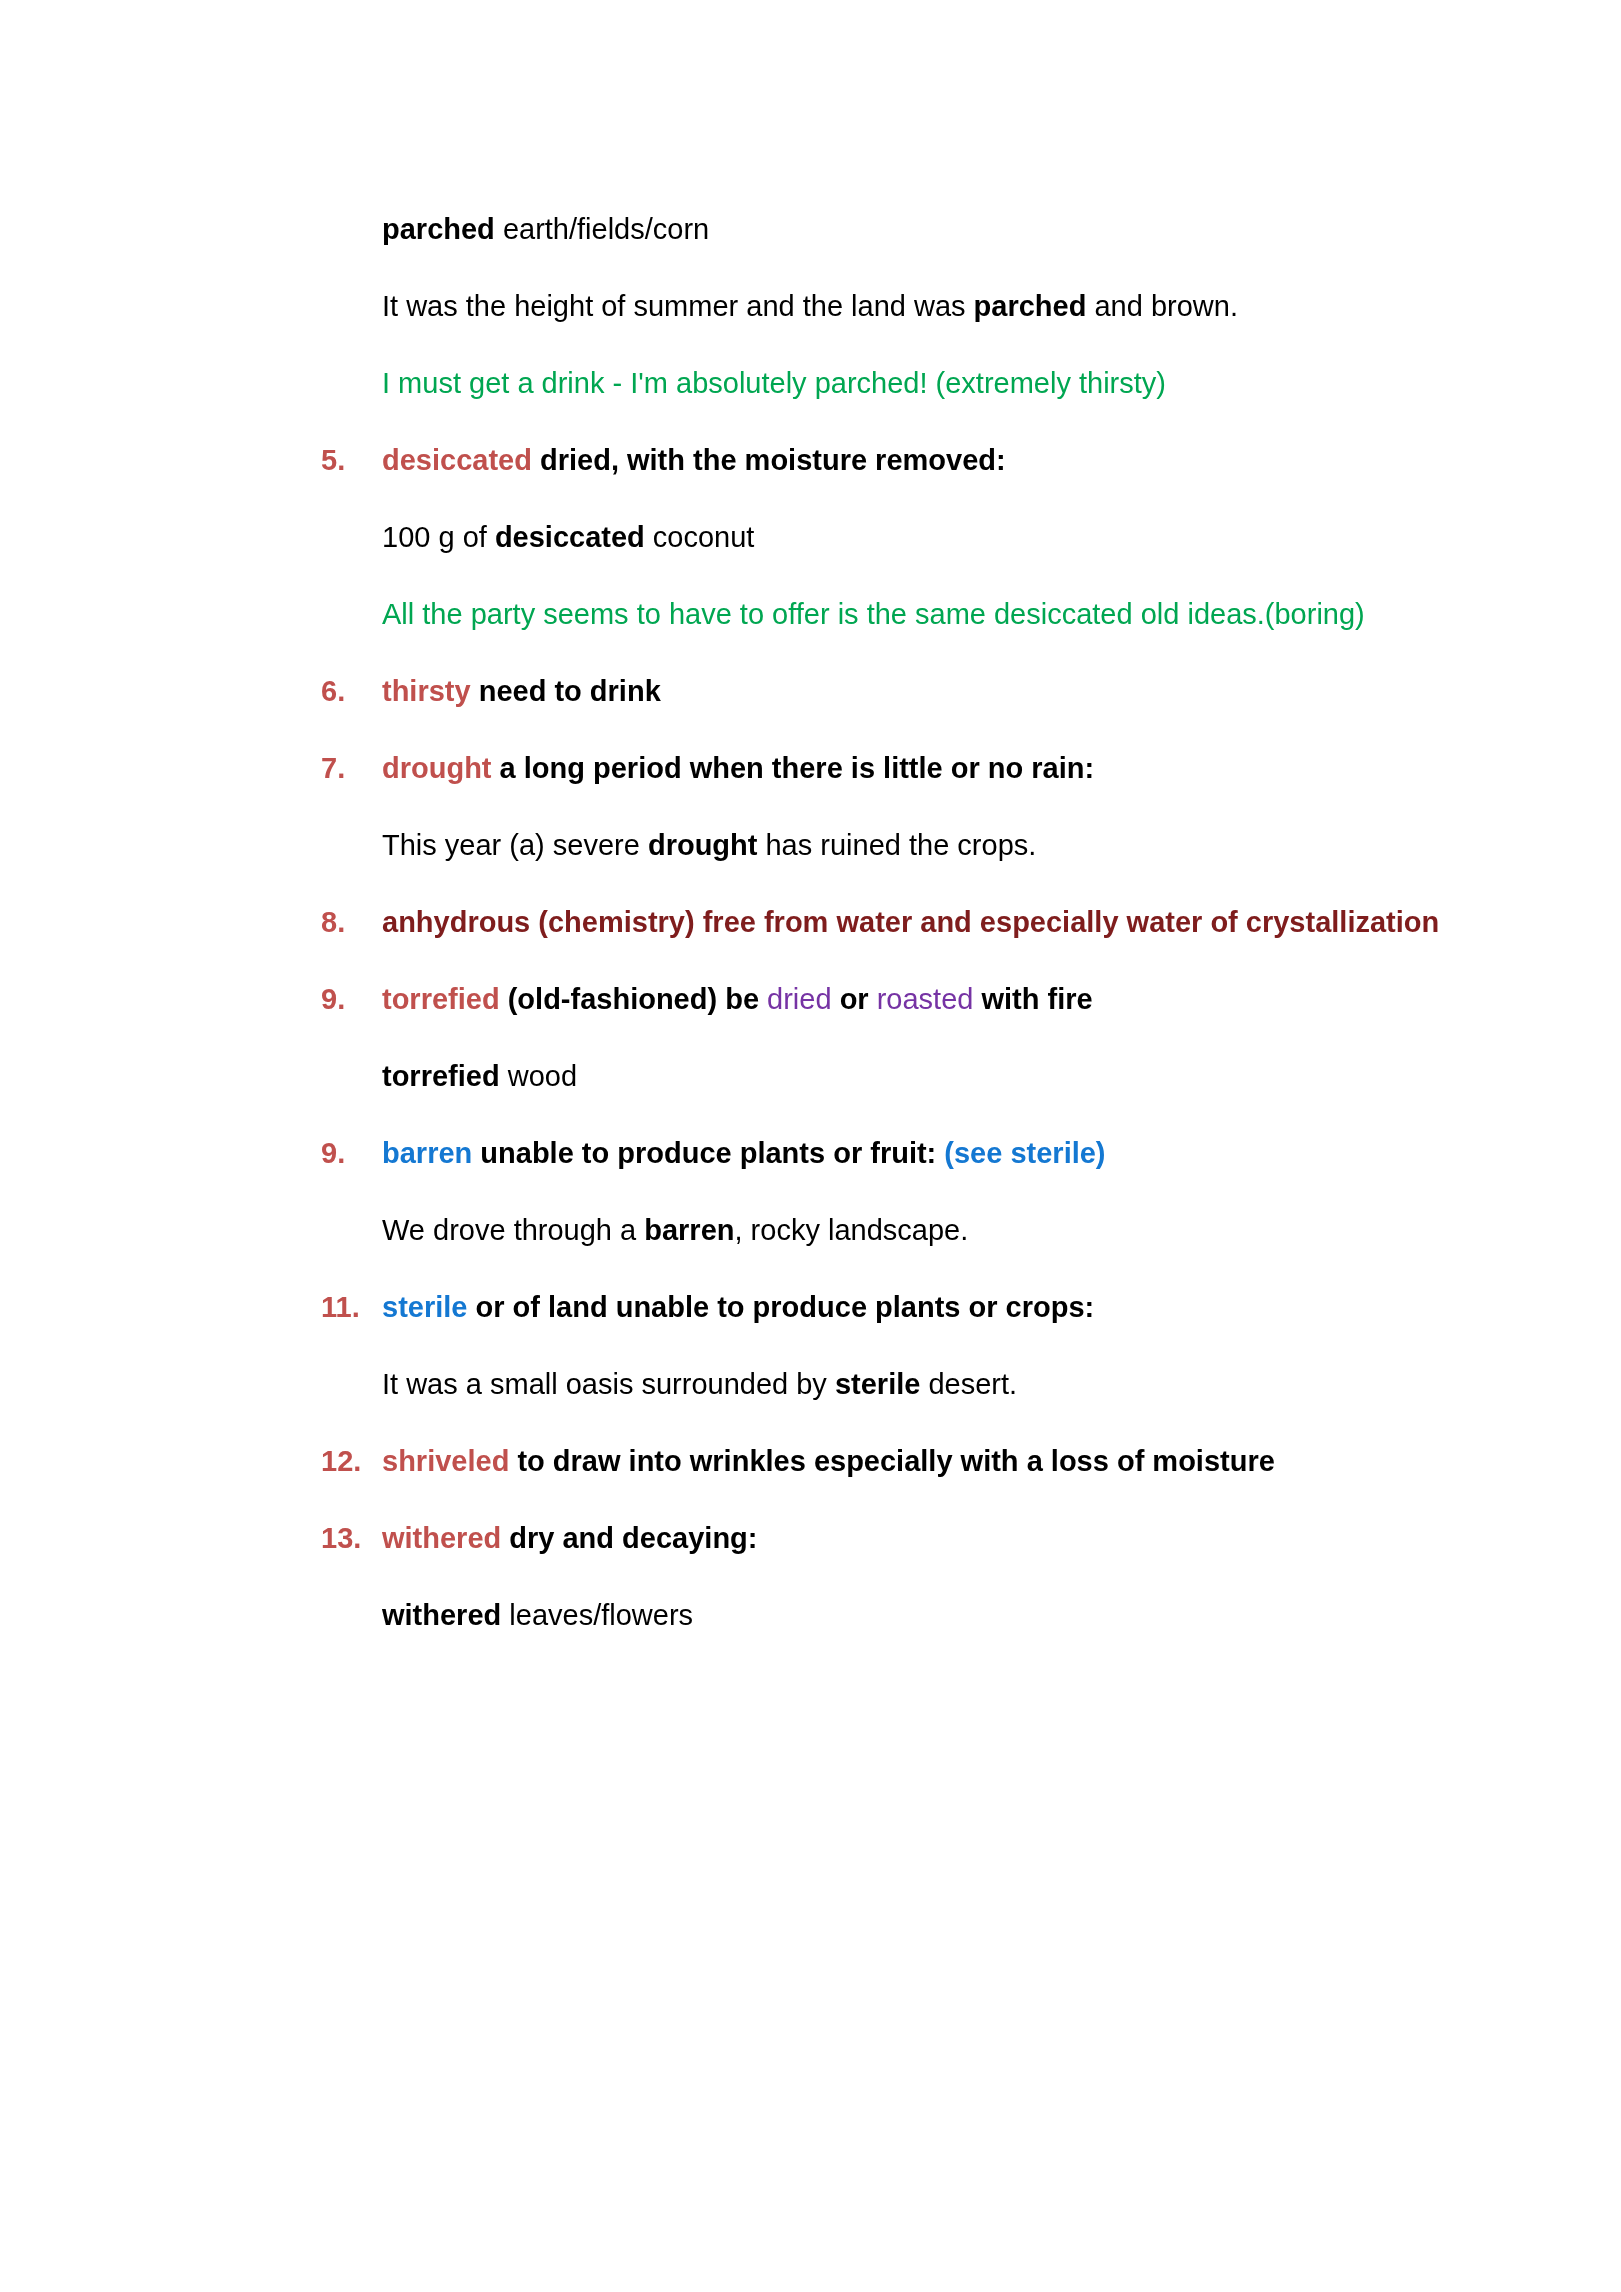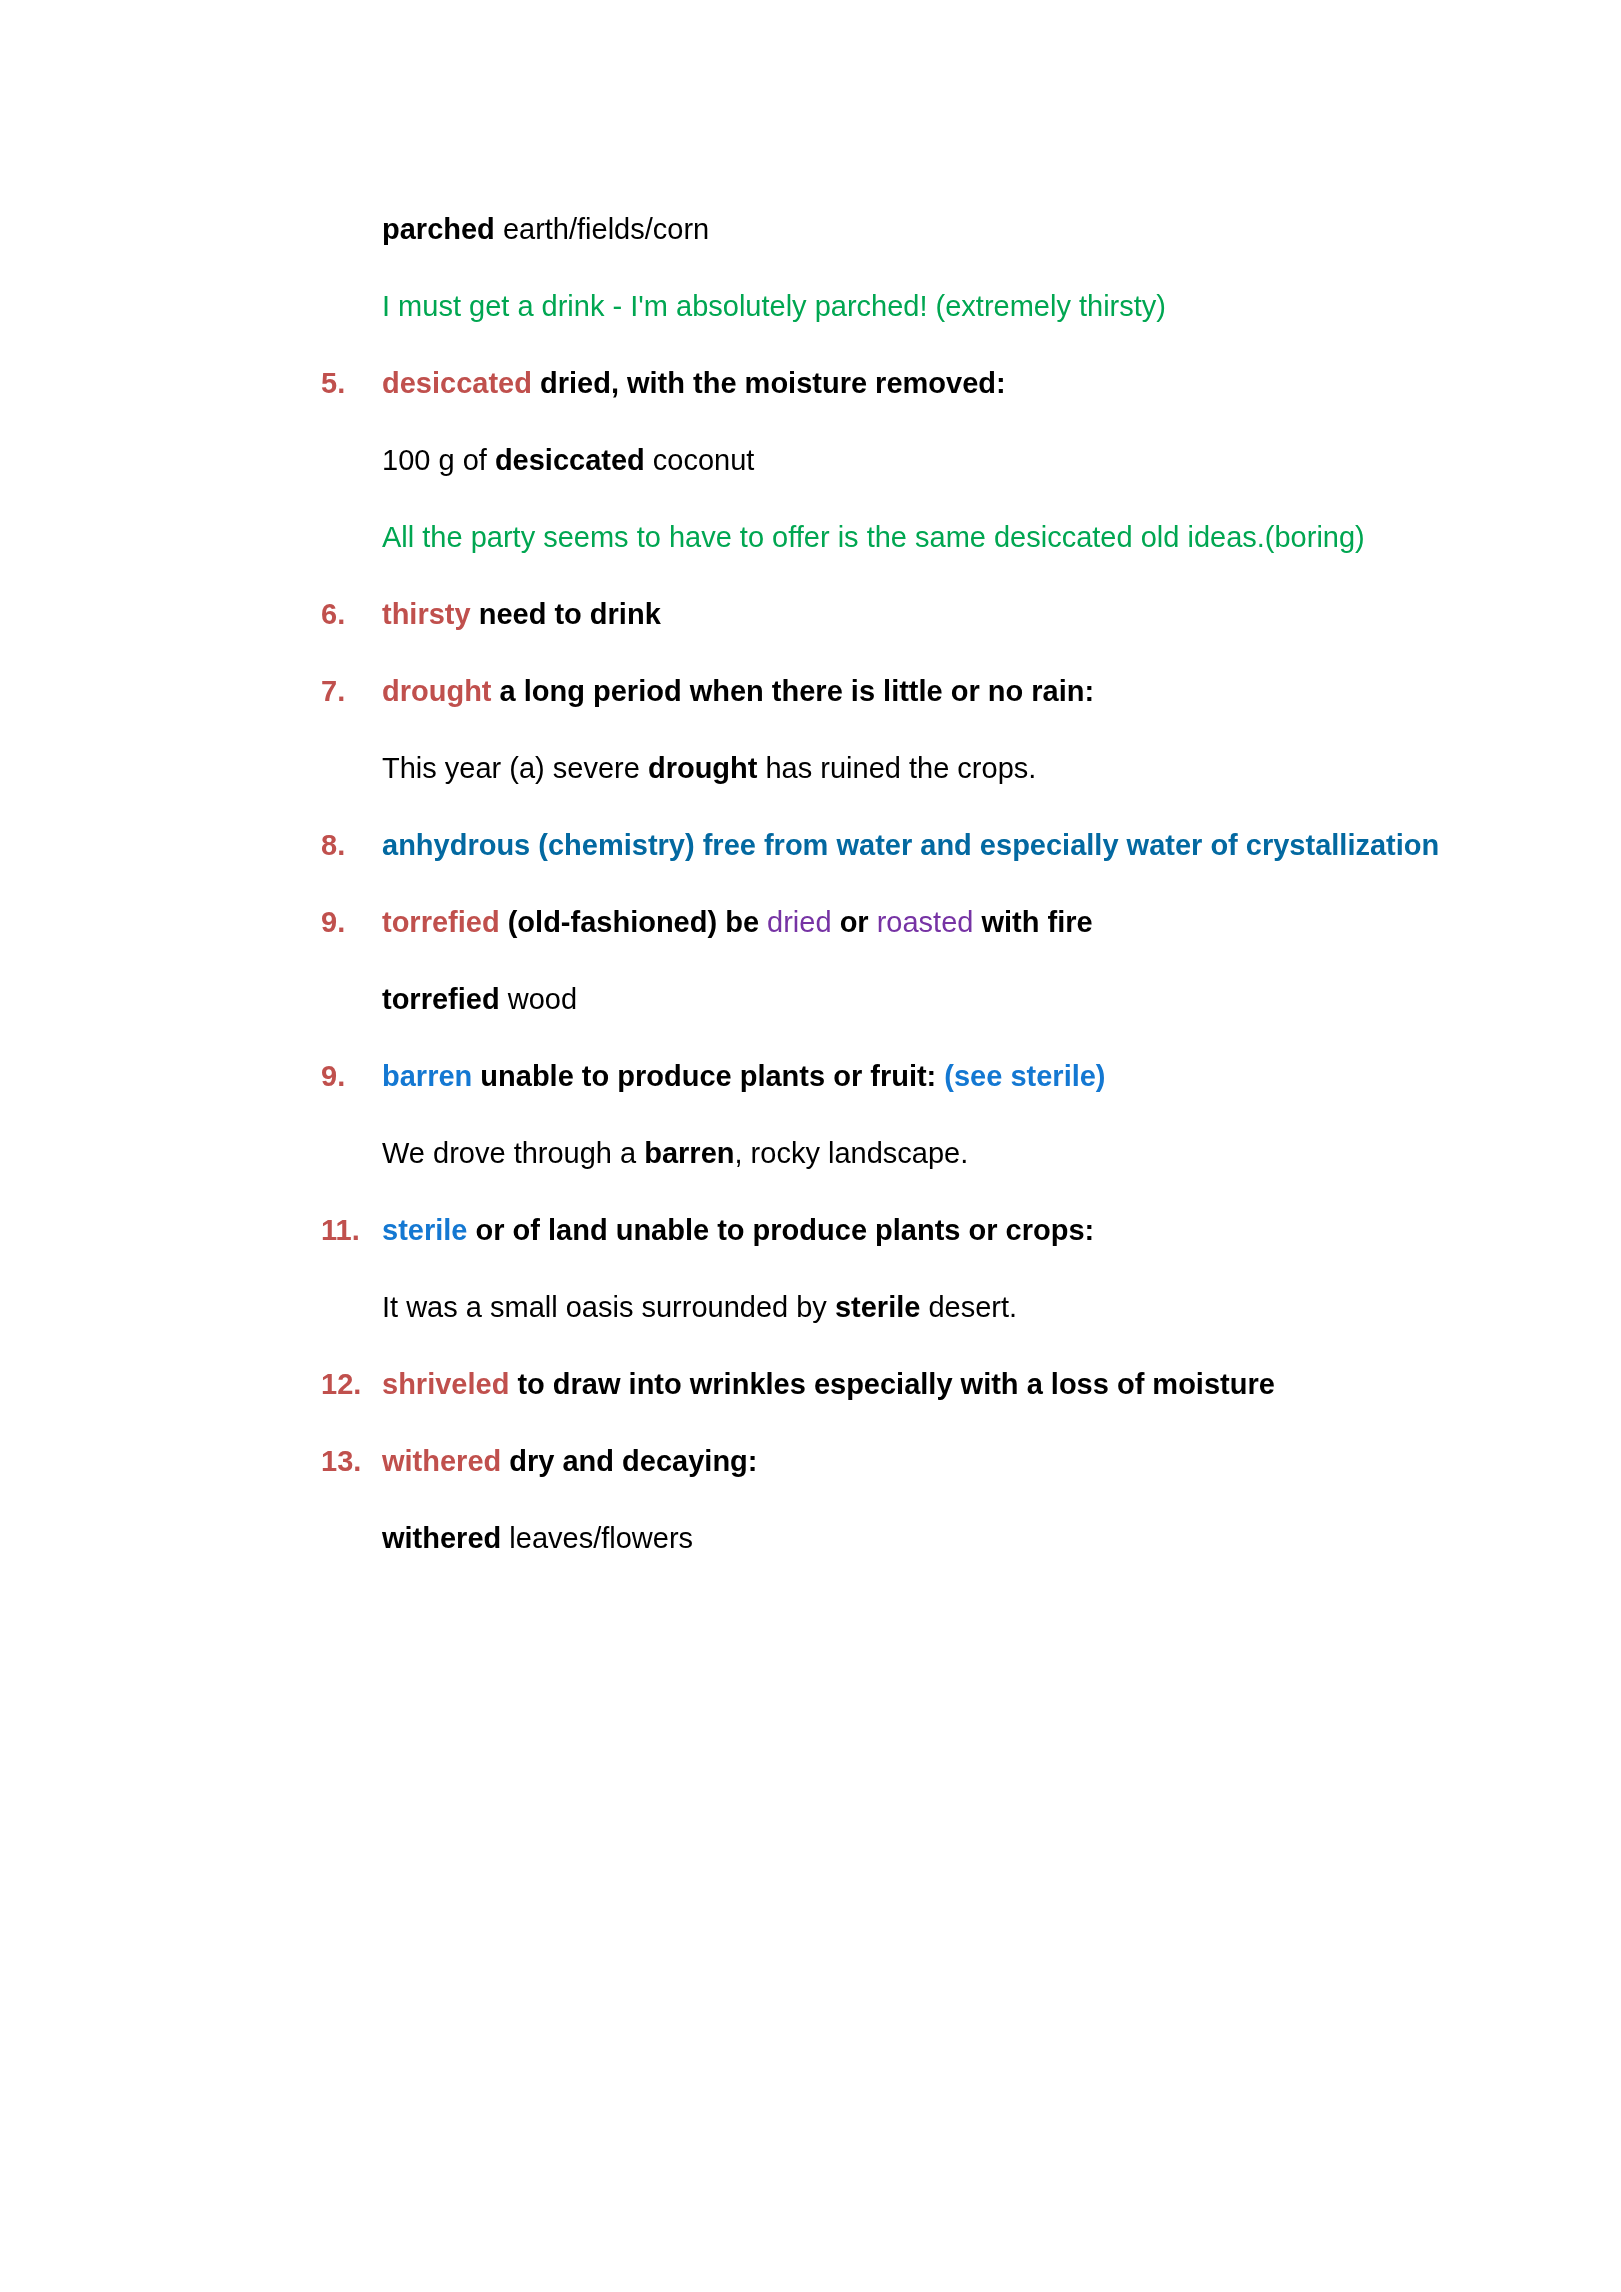--- a/index.html
+++ b/index.html
@@ -25,32 +25,33 @@
   .num {
     position: absolute;
     left: 321px;
     top: 0;
     color: #c0504d;
     font-weight: bold;
   }
   .b      { font-weight: bold; color: #000000; }
   .kw     { font-weight: bold; color: #c0504d; }
   .green  { color: #00a651; }
-  .redall { color: #0369a1; font-weight: bold; }
+  .redall { color: #7f1d1d; font-weight: bold; }
   .blue   { color: #1478d2; font-weight: bold; }
   .purple { color: #7633a4; font-weight: normal; }
 </style>
 </head>
 <body>
 
 <div class="page">
   <div class="content">
 
     <p class="line"><span class="b">parched</span><span> earth/fields/corn</span></p>
 
+    <p class="line"><span>It was the height of summer and the land was </span><span class="b">parched</span><span> and brown.</span></p>
 
     <p class="line green"><span>I must get a drink - I'm absolutely parched! (extremely thirsty)</span></p>
 
     <p class="line"><span class="num">5.</span><span class="kw">desiccated</span><span class="b"> dried, with the moisture removed:</span></p>
 
     <p class="line"><span>100 g of </span><span class="b">desiccated</span><span> coconut</span></p>
 
     <p class="line green"><span>All the party seems to have to offer is the same desiccated old ideas.(boring)</span></p>
 
     <p class="line"><span class="num">6.</span><span class="kw">thirsty</span><span class="b"> need to drink</span></p>

